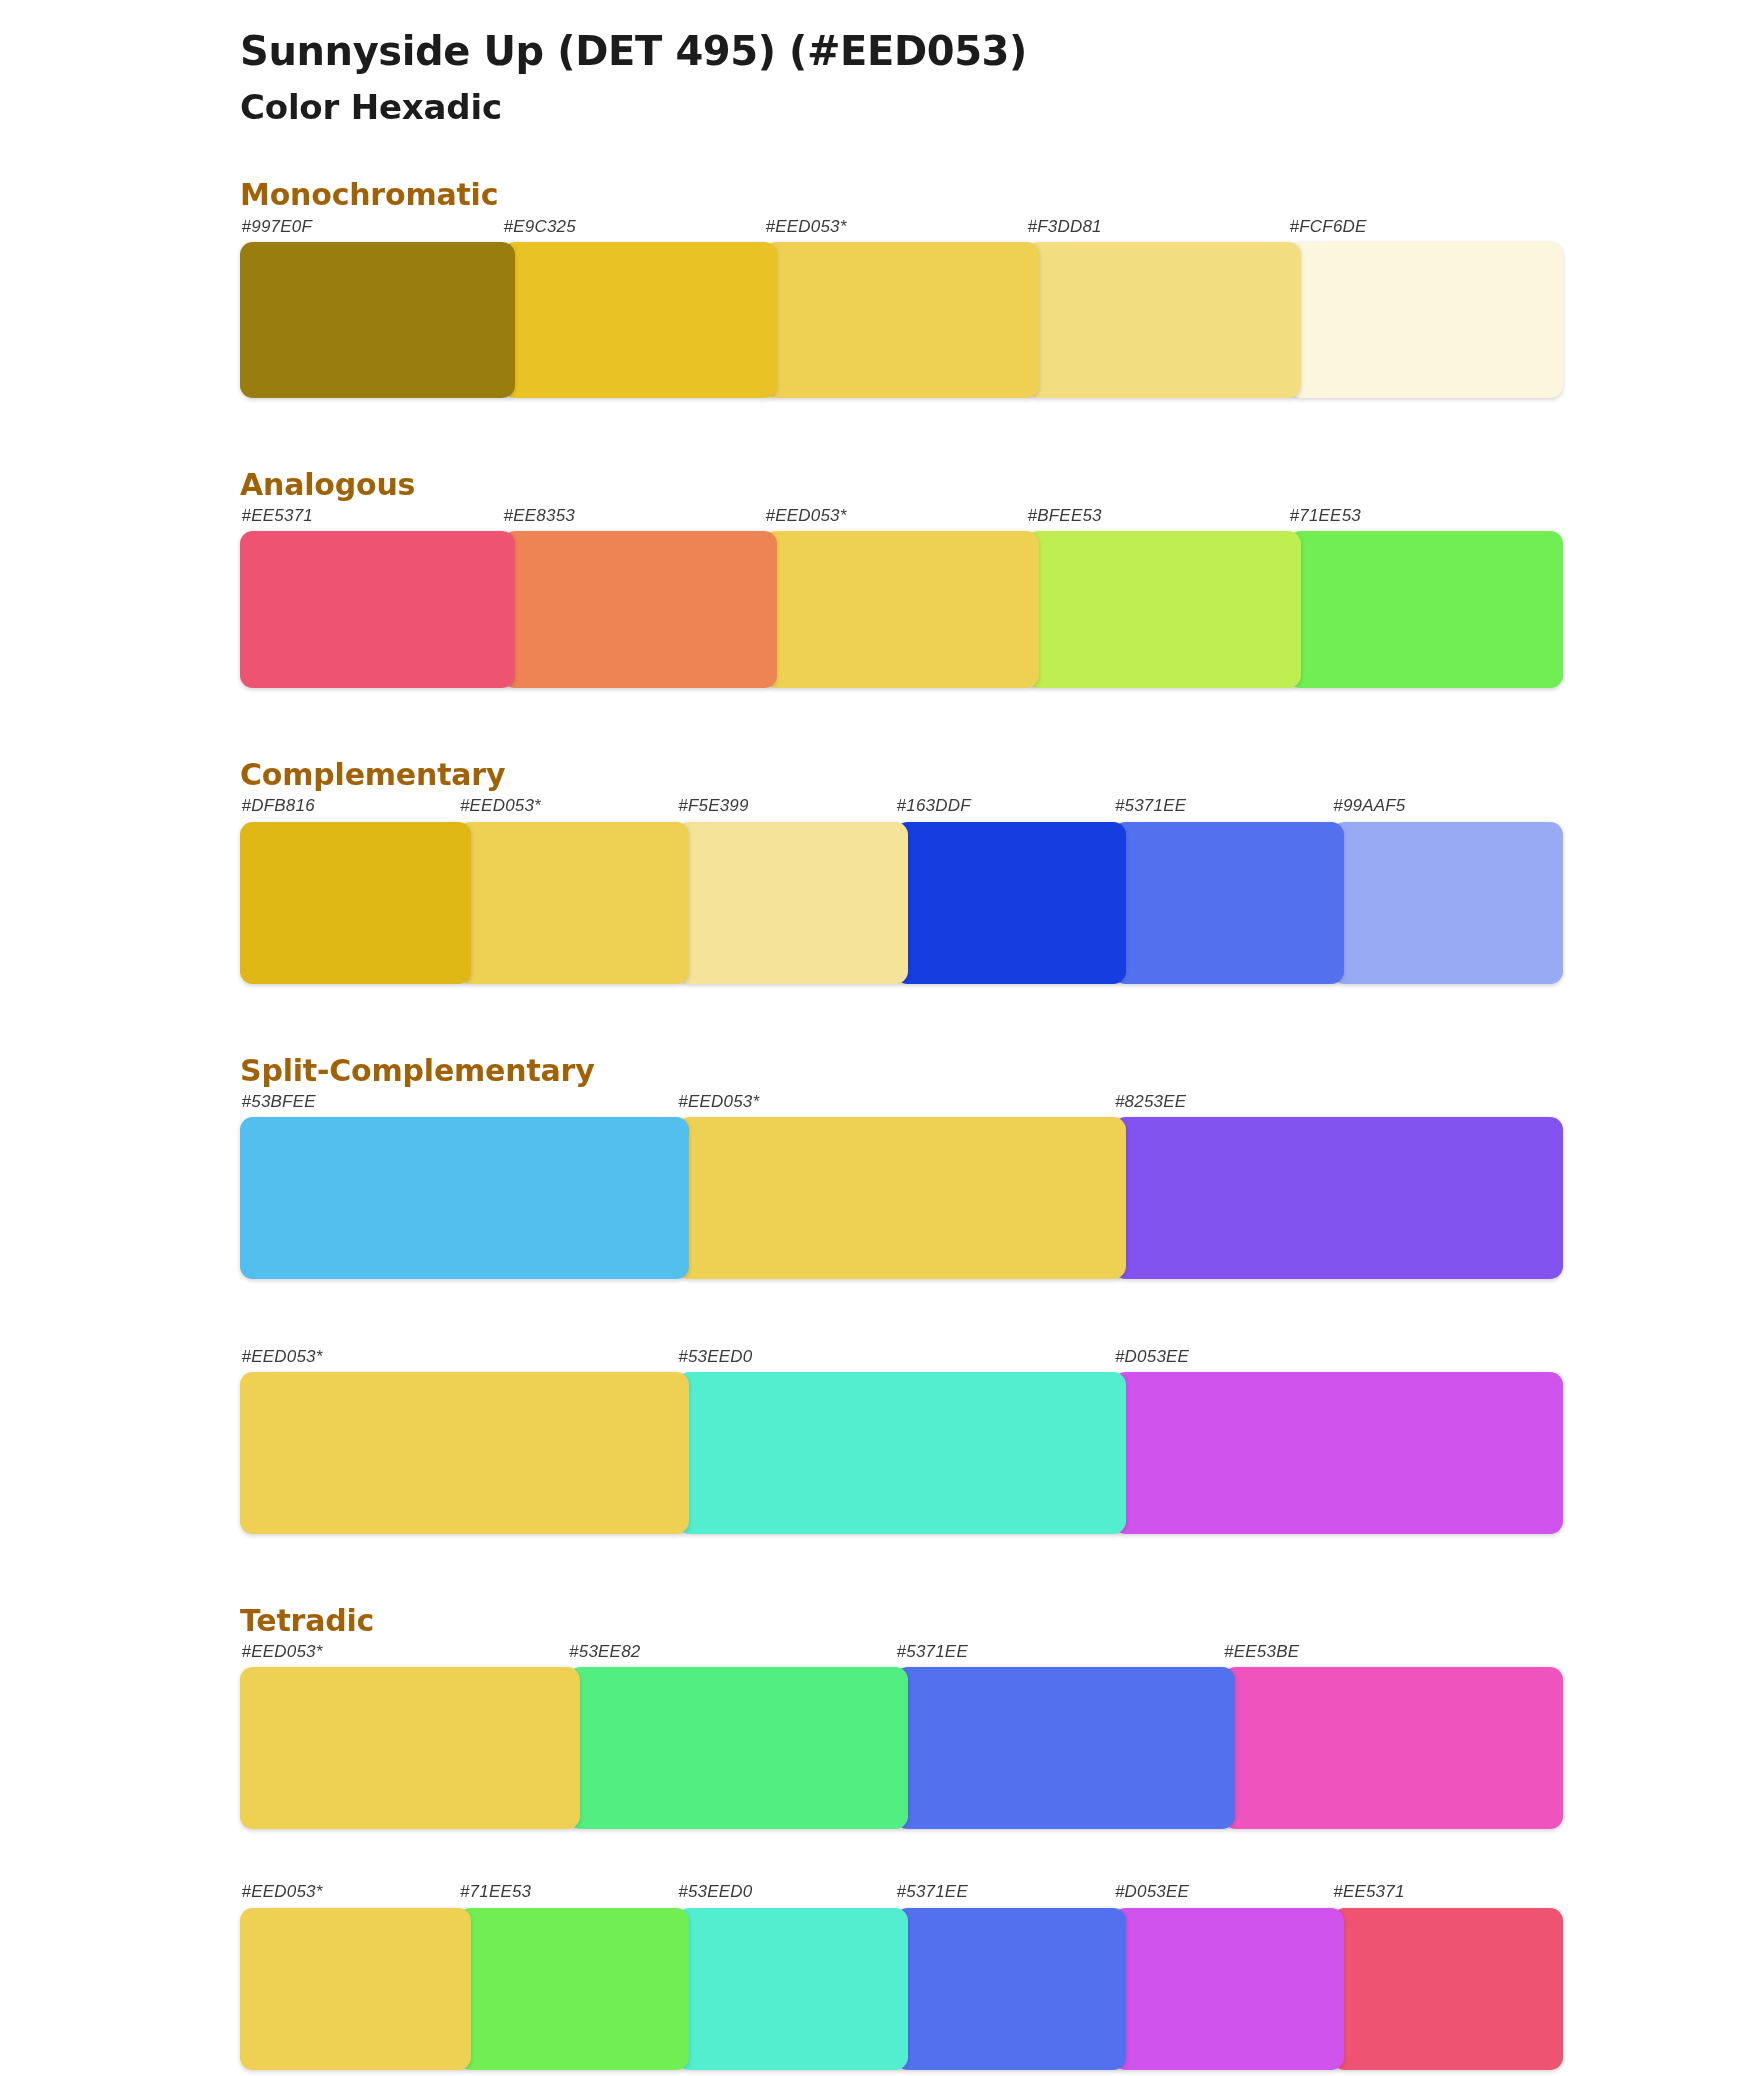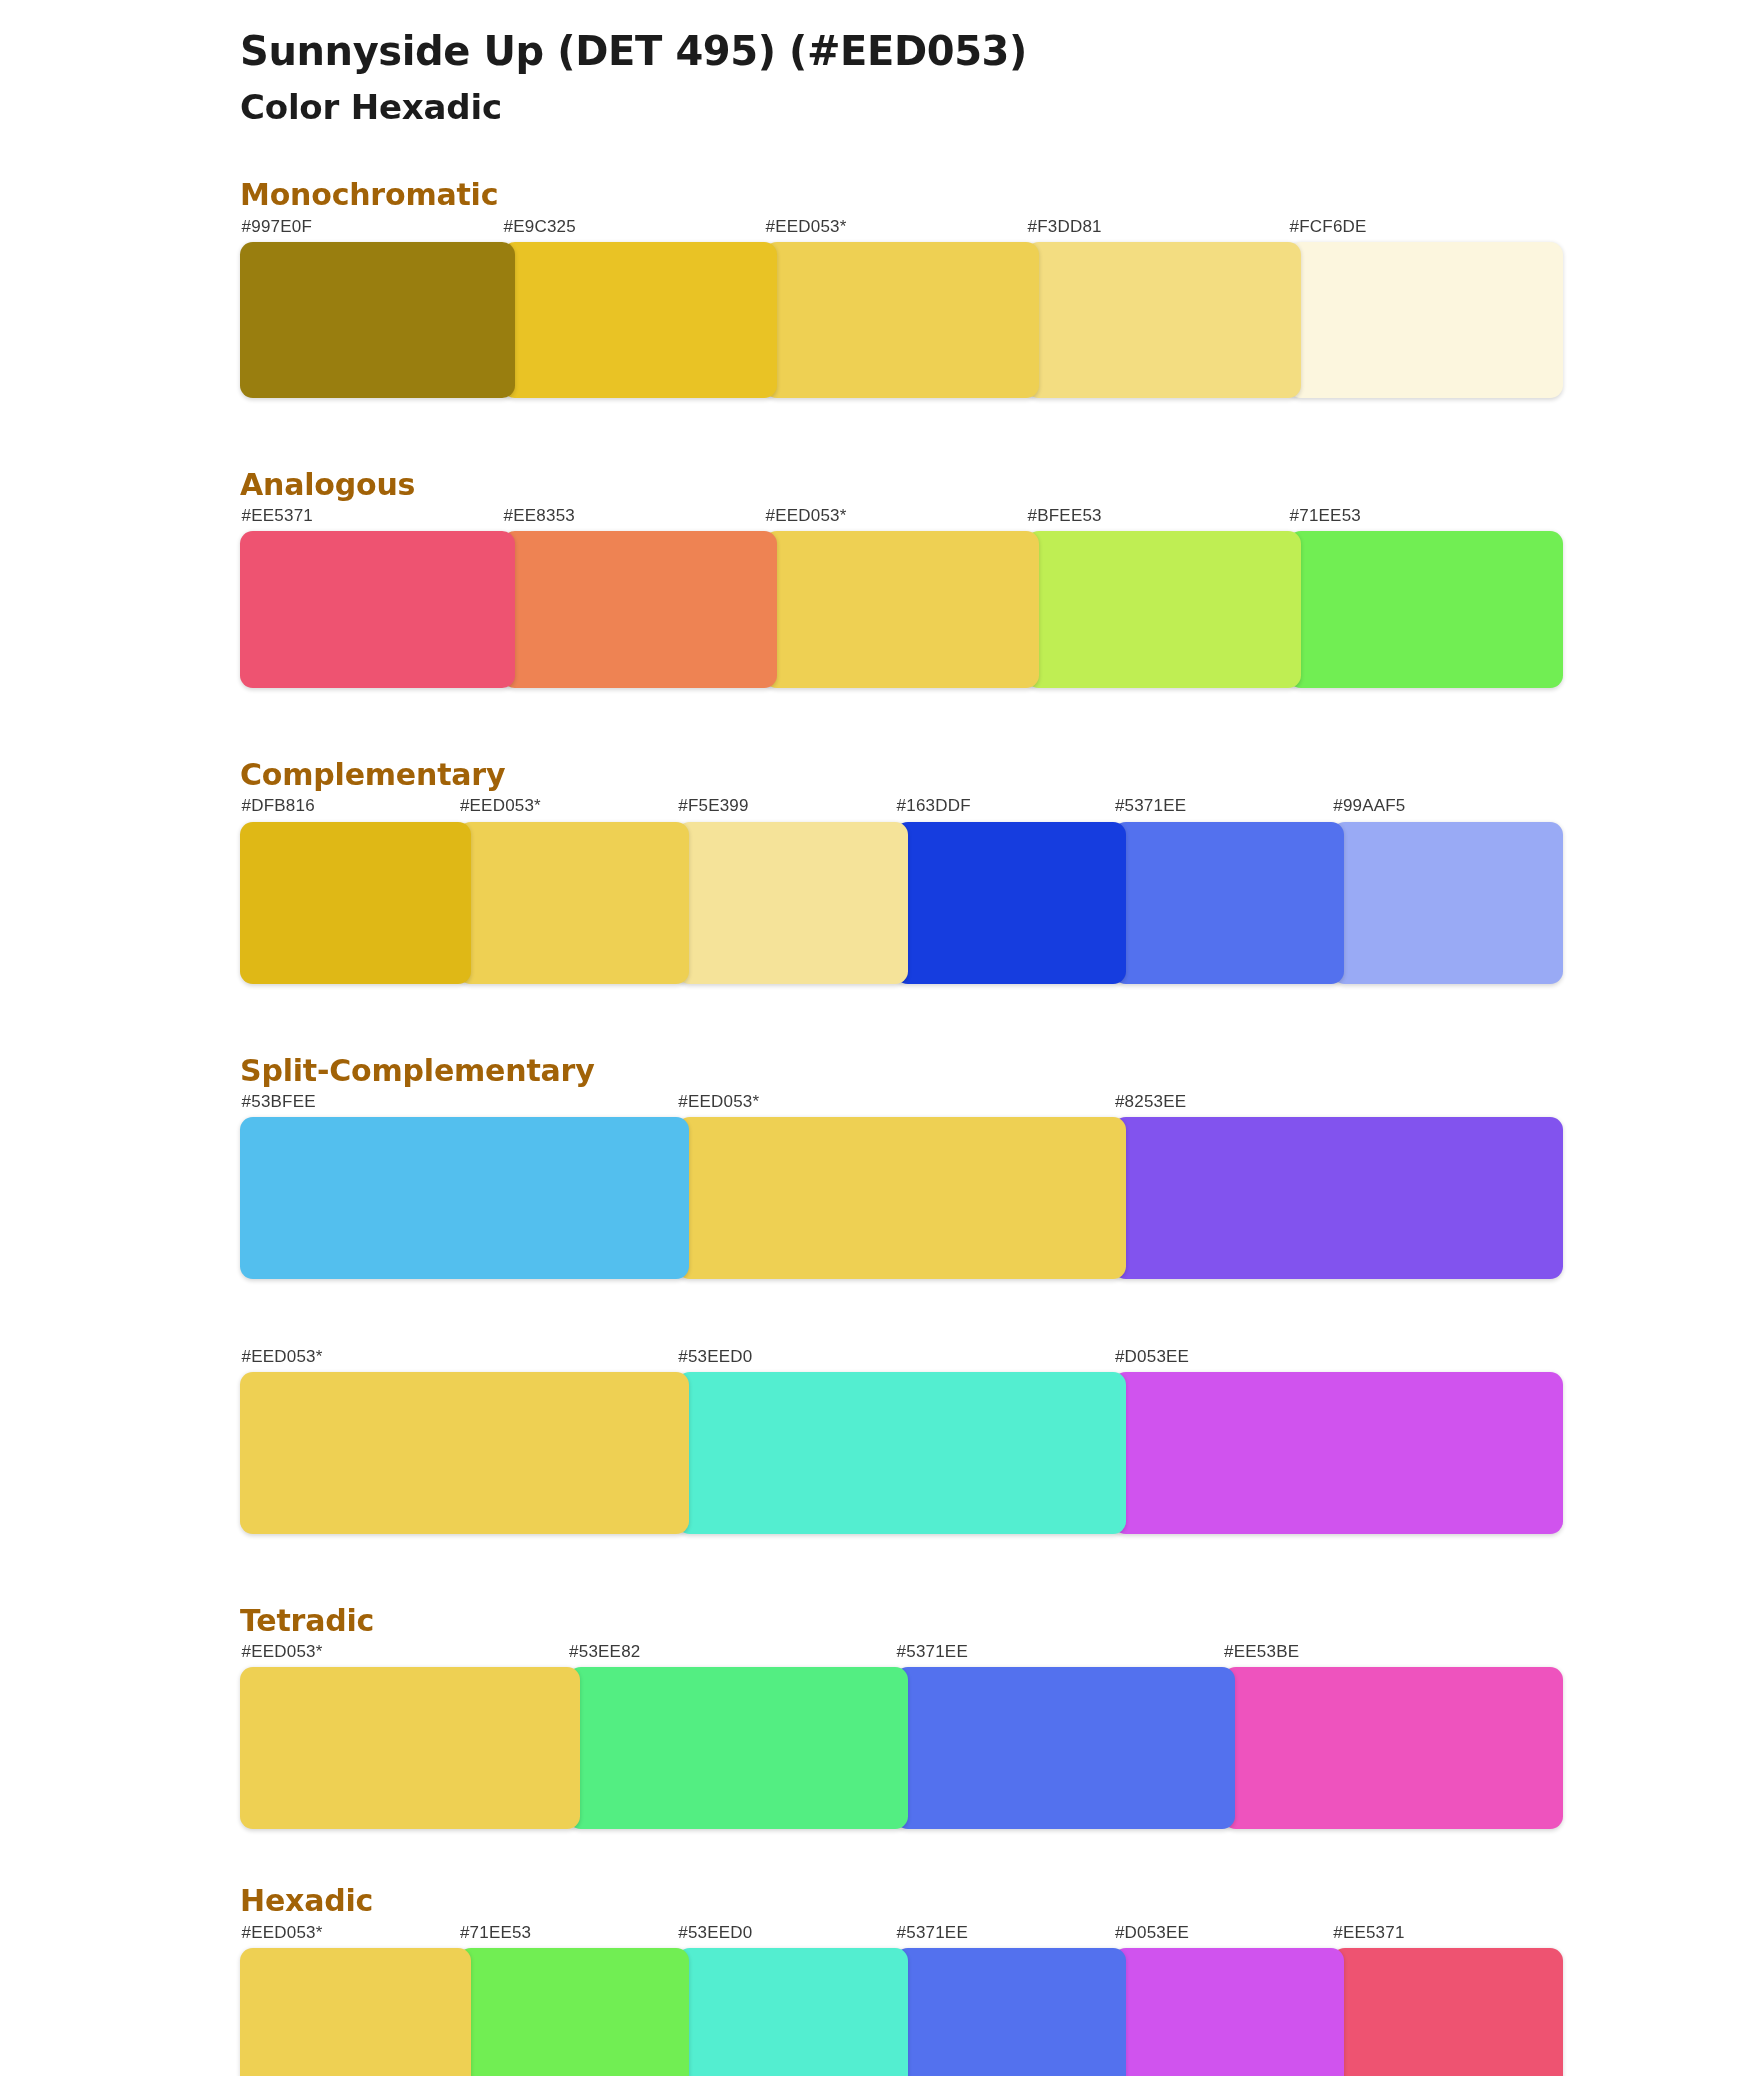--- a/index.html
+++ b/index.html
@@ -76,20 +76,21 @@
   .swatch-row {
     position: relative;
     display: flex;
     align-items: flex-start;
     width: 100%;
   }
   .swatch {
     position: relative;
     flex: 1 1 0;
     box-sizing: border-box;
+    font-style: italic;
   }
   .swatch-label {
     font-family: "Liberation Sans", sans-serif;
     font-size: 17px;
     font-weight: normal;
     color: #3a3a3a;
     letter-spacing: 0.2px;
     line-height: 1;
     padding: 0 0 7.2px 1.6px;
     white-space: nowrap;
@@ -266,21 +267,20 @@
               <div class="swatch-chip" style="background: rgb(83, 113, 238);"></div>
             </div>
             <div class="swatch" style="z-index: 1;">
               <div class="swatch-label">#EE53BE</div>
               <div class="swatch-chip" style="background: rgb(238, 83, 190);"></div>
             </div>
           </div>
         </div>
         <div style="height: 54px;"></div>
         <div class="section h-hexa">
-          <div class="section-title">Hexadic</div>
           <div class="swatch-row">
             <div class="swatch" style="z-index: 6;">
               <div class="swatch-label">#EED053*</div>
               <div class="swatch-chip" style="background: rgb(238, 208, 83);"></div>
             </div>
             <div class="swatch" style="z-index: 5;">
               <div class="swatch-label">#71EE53</div>
               <div class="swatch-chip" style="background: rgb(113, 238, 83);"></div>
             </div>
             <div class="swatch" style="z-index: 4;">

